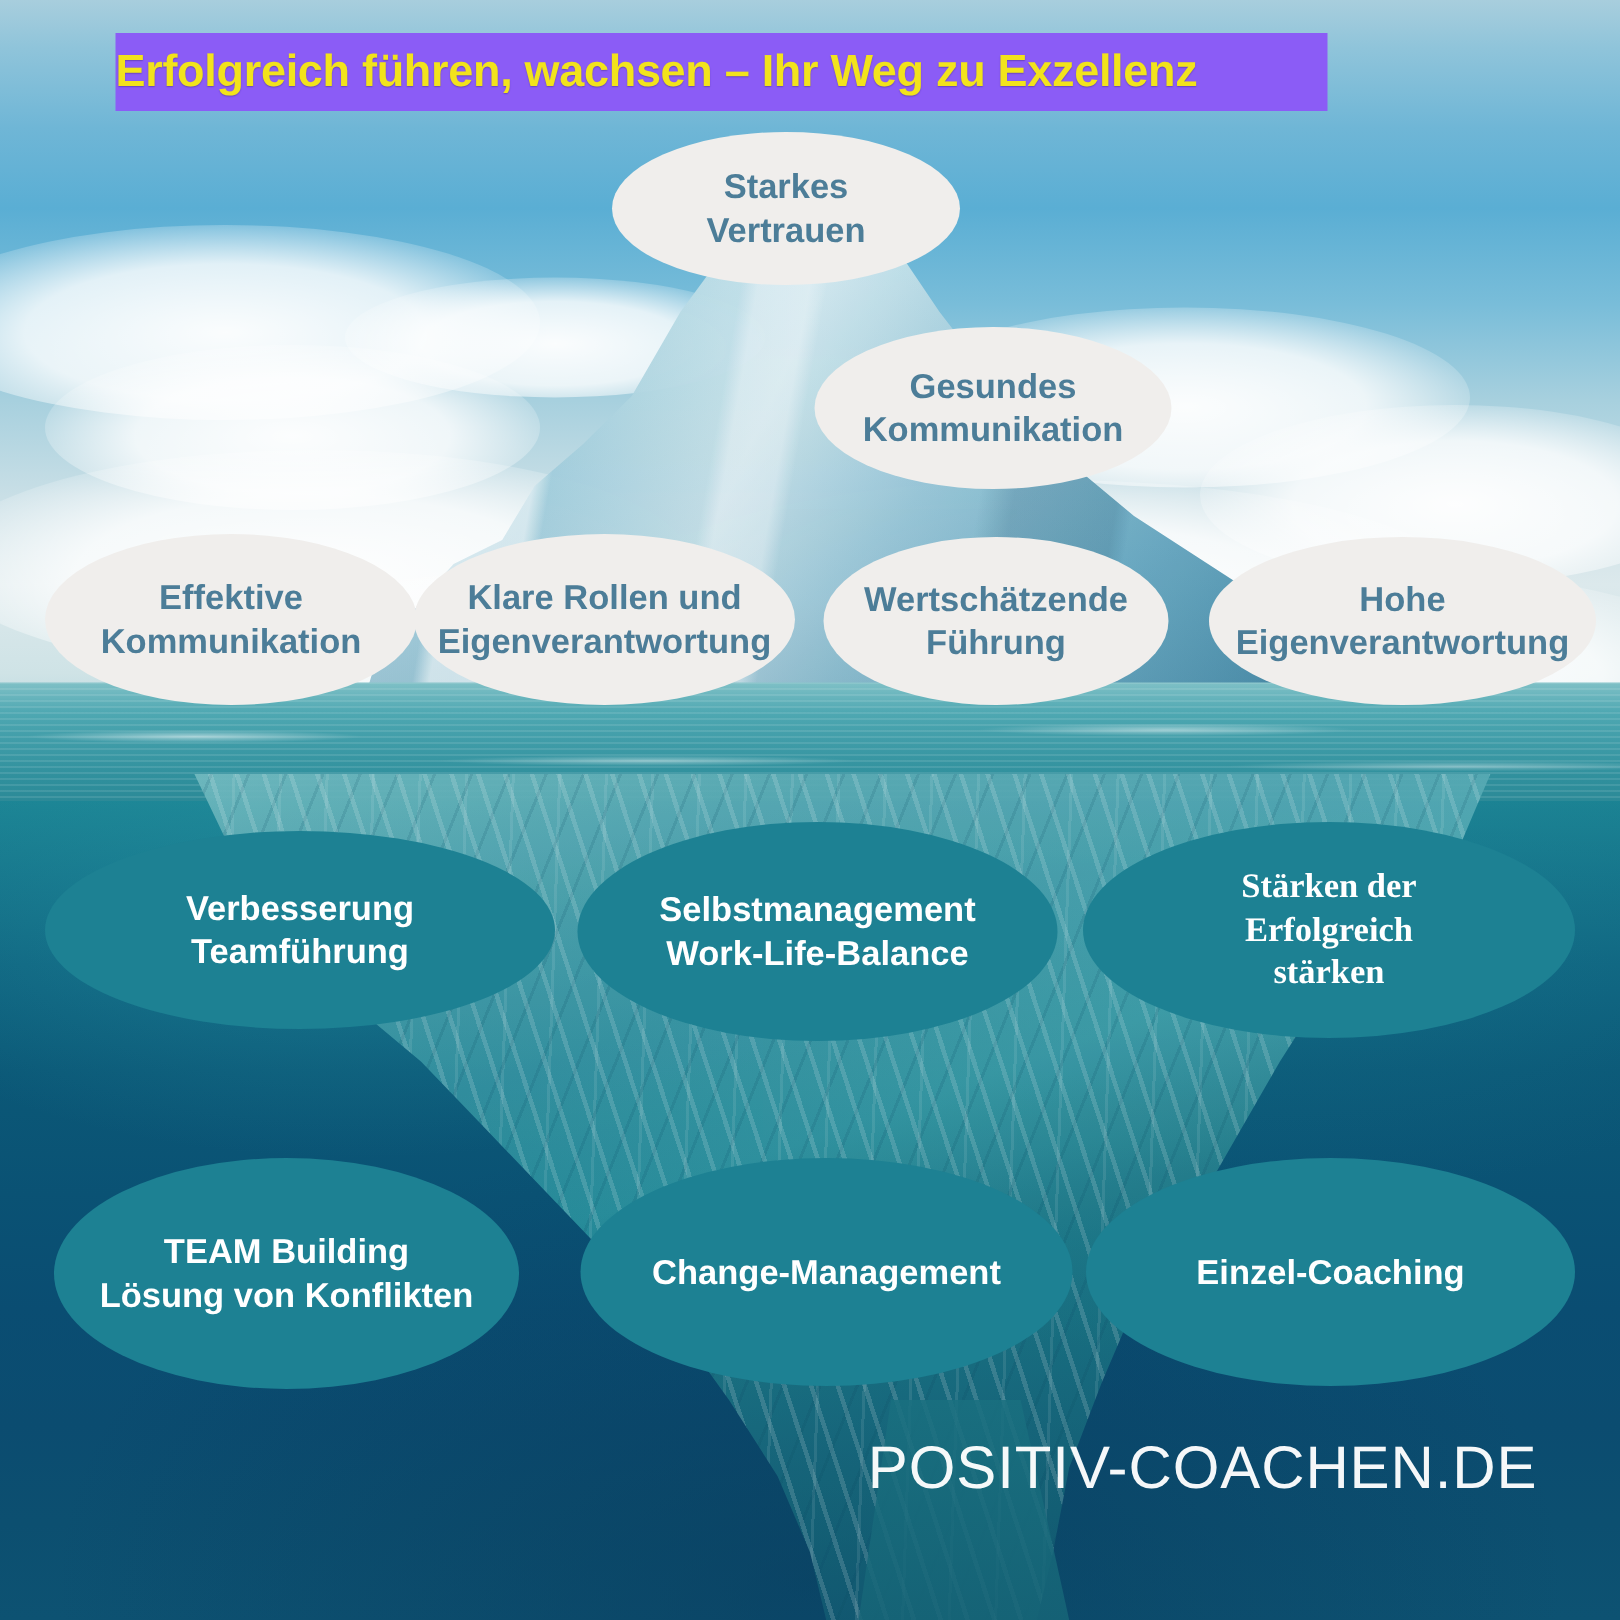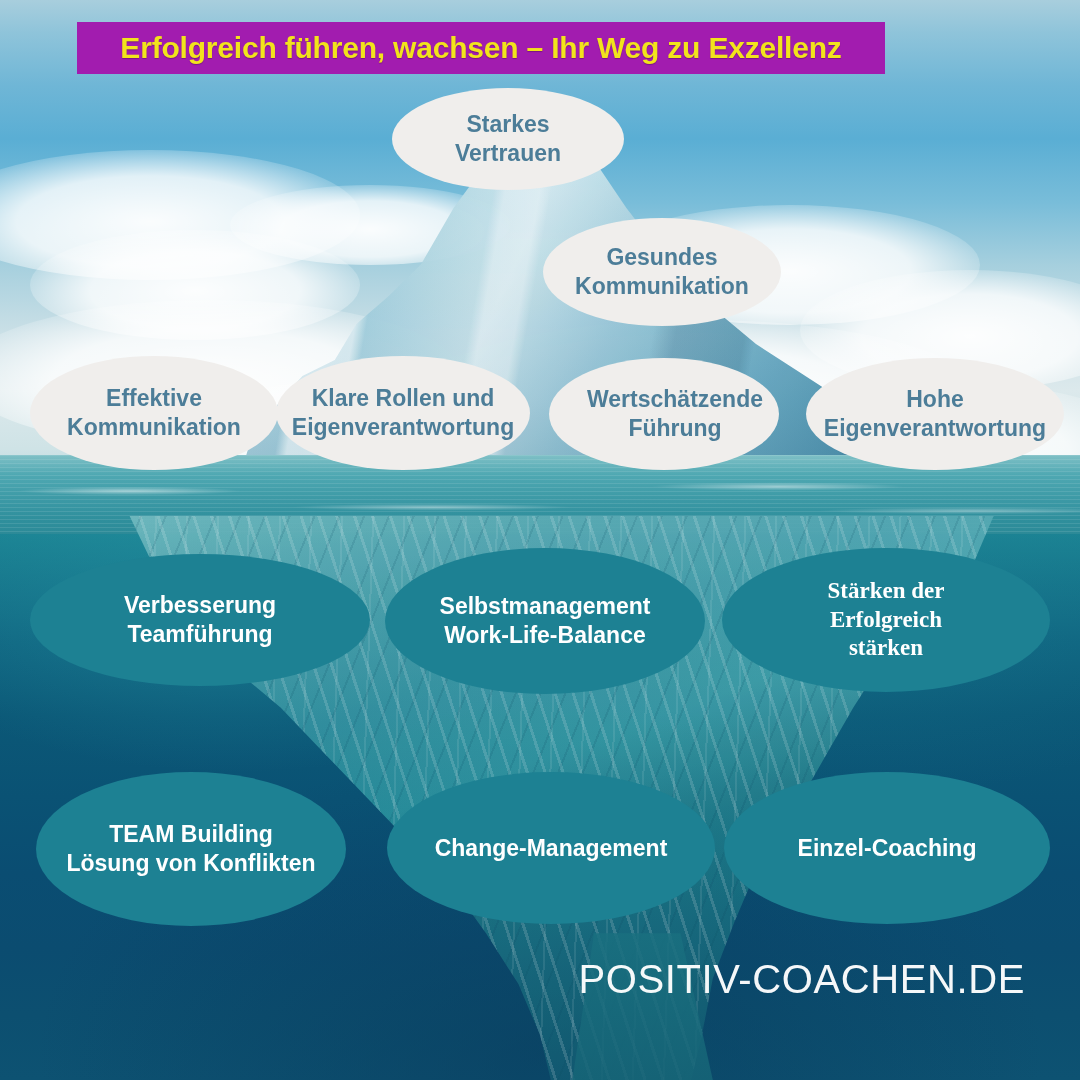--- a/index.html
+++ b/index.html
@@ -169,24 +169,23 @@
     clip-path: polygon(55% 74%, 63% 74%, 66% 100%, 53% 100%);
     background: linear-gradient(to bottom, #27909e, #1b7584 60%, #166577);
     opacity:.85;
   }
 
   
   .banner {
     position: absolute;
     left: 77px; top: 22px;
     width: 808px; height: 52px;
-    background: #a21caf;
+    background: #8b5cf6;
     display: flex;
     align-items: center;
-    justify-content: center;
   }
   .banner-text {
     color: #f2e31c;
     font-size: 30px;
     font-weight: bold;
     letter-spacing: -0.2px;
     white-space: nowrap;
     text-shadow: 0 1px 1px rgba(0,0,0,.25);
   }
 
@@ -247,21 +246,21 @@
   <div class="berg-top"></div>
   <div class="sea-surface"></div>
   <div class="deep-water"></div>
   <div class="berg-under"></div>
   <div class="berg-tail"></div>
 
   <div class="banner">
     <div class="banner-text">Erfolgreich führen, wachsen – Ihr Weg zu Exzellenz</div>
   </div>
 
-  <div class="bubble light" style="left:392px; top:88px; width:232px; height:102px;">
+  <div class="bubble light" style="left:408px; top:88px; width:232px; height:102px;">
     <span>
         <span>Starkes</span>
         <span>Vertrauen</span>
       </span>
   </div>
 
 
   <div class="bubble light" style="left:543px; top:218px; width:238px; height:108px;">
     <span>
         <span>Gesundes</span>
@@ -276,21 +275,21 @@
       </span>
   </div>
 
   <div class="bubble light" style="left:276px; top:356px; width:254px; height:114px;">
     <span>
         <span>Klare Rollen und</span>
         <span>Eigenverantwortung</span>
       </span>
   </div>
 
-  <div class="bubble light" style="left:549px; top:358px; width:230px; height:112px;justify-content:flex-end;">
+  <div class="bubble light" style="left:549px; top:358px; width:230px; height:112px;">
     <span>
         <span>Wertschätzende</span>
         <span>Führung</span>
       </span>
   </div>
 
   <div class="bubble light" style="left:806px; top:358px; width:258px; height:112px;">
     <span>
         <span>Hohe</span>
         <span>Eigenverantwortung</span>

